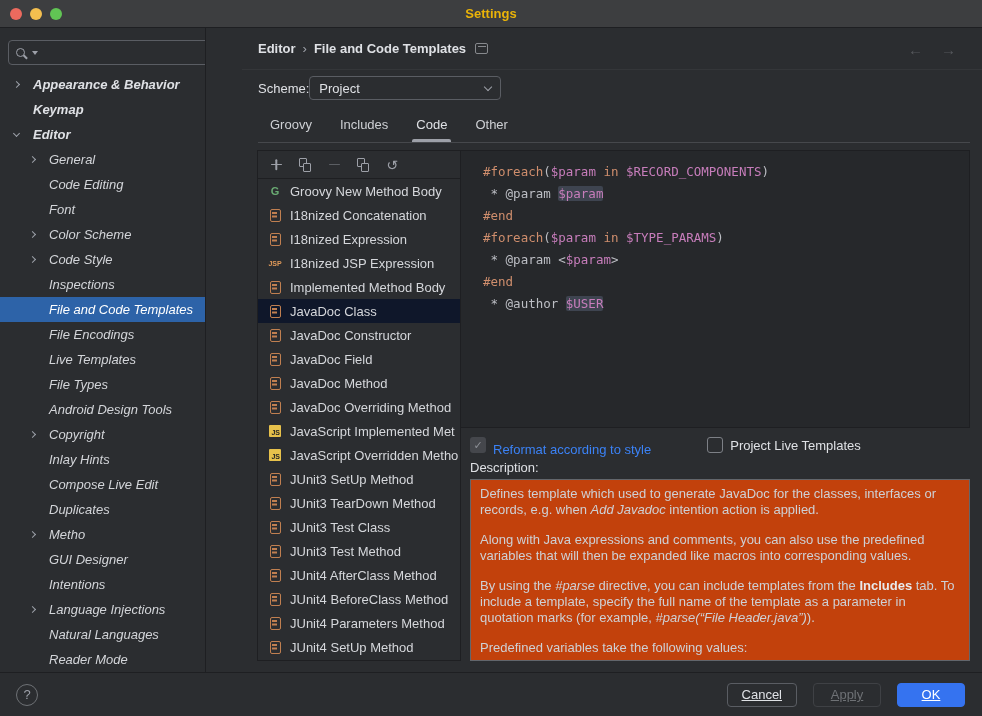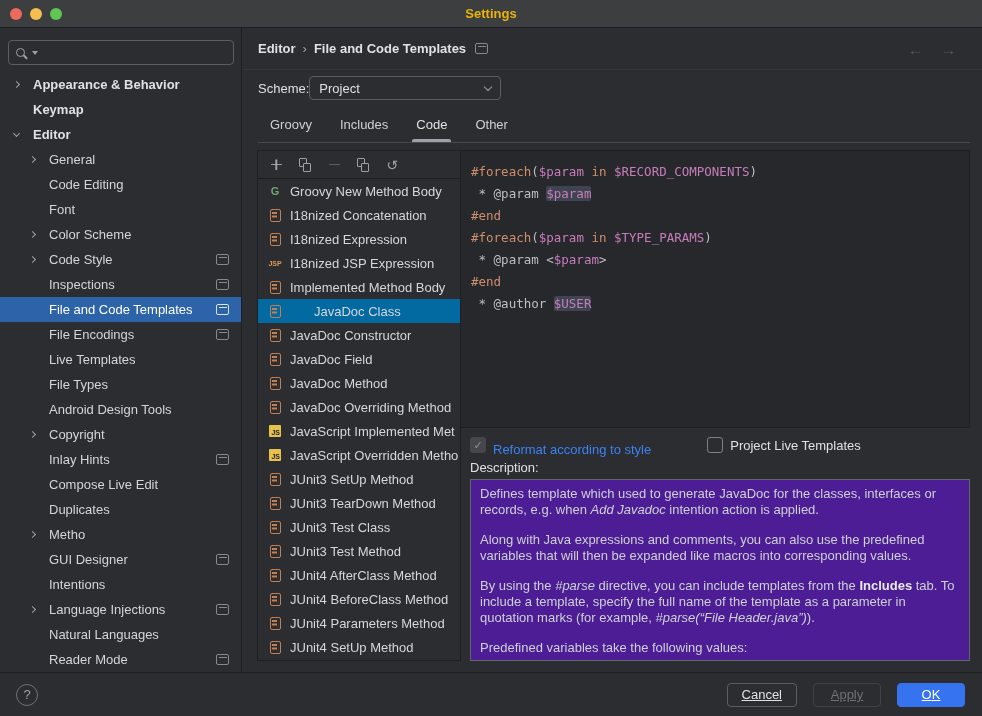--- a/index.html
+++ b/index.html
@@ -9,21 +9,21 @@
   
   .titlebar { position:absolute; left:0; top:0; width:982px; height:28px; background:#3d3e40; border-bottom:1px solid #1e1f22; display:flex; align-items:center; }
   .lights { position:absolute; left:10px; top:8px; display:flex; gap:8px; }
   .light { width:12px; height:12px; border-radius:50%; }
   .light.close { background:#ec6a5e; }
   .light.min { background:#f4bf4f; }
   .light.zoom { background:#61c554; }
   .win-title { width:100%; text-align:center; font-weight:700; color:#eab308; font-size:13px; }
 
   
-  .sidebar { position:absolute; left:0; top:28px; width:242px; height:644px; border-right:1px solid #1e1f22; background:#2b2d30; overflow:hidden; }
+  .sidebar { position:absolute; left:0; top:28px; width:206px; height:644px; border-right:1px solid #1e1f22; background:#2b2d30; overflow:hidden;font-style:italic; }
   .search-box { position:absolute; left:8px; top:12px; width:226px; height:25px; border:1px solid #5a5d63; border-radius:4px; display:flex; align-items:center; padding:0 7px; gap:4px; background:#2b2d30; }
   .mag { width:9px; height:9px; border:1.6px solid #9da0a8; border-radius:50%; position:relative; flex:none; }
   .mag::after { content:""; position:absolute; width:5px; height:1.6px; background:#9da0a8; transform:rotate(45deg); right:-4px; bottom:-2px; }
   .search-caret { width:0; height:0; border-left:3px solid transparent; border-right:3px solid transparent; border-top:4px solid #9da0a8; margin-left:3px; }
   .search-input { flex:1; background:transparent; border:none; outline:none; color:#dfe1e5; font:inherit; min-width:0; }
   .tree { position:absolute; left:0; top:44px; width:242px; }
   .tree-row { height:25px; display:flex; align-items:center; padding-left:14px; cursor:default; }
   .tree-row.lvl1 { padding-left:30px; }
   .tree-row.top .tree-label { font-weight:700; color:#dfe1e5; }
   .tree-row.lvl1 .tree-label { color:#d3d5d9; }
@@ -62,49 +62,49 @@
   .tb-icon { width:14px; height:14px; position:relative; display:flex; align-items:center; justify-content:center; }
   .ic-bar { position:absolute; width:11px; height:1.6px; background:#9da0a8; border-radius:1px; }
   .ic-bar.v { transform:rotate(90deg); }
   .ic-rect { position:absolute; width:8px; height:9px; border:1.4px solid #9da0a8; border-radius:1px; background:#2b2d30; }
   .ic-rect.back { left:1px; top:0; }
   .ic-rect.front { right:1px; bottom:0; }
   .tb-icon.disabled .ic-bar { background:#5b5e63; }
   .ic-revert { font-size:14px; line-height:1; color:#9da0a8; font-family:"DejaVu Sans",sans-serif; }
 
   .tpl-row { height:24px; display:flex; align-items:center; padding-left:9px; white-space:nowrap; overflow:hidden; }
-  .tpl-row.selected { background:#0369a1;gap:24px; }
+  .tpl-row.selected { background:#0f172a; }
   .tpl-label { color:#d5d7db; }
   .t-icon { width:16px; height:16px; margin-right:7px; flex:none; display:flex; align-items:center; justify-content:center; }
   .t-file { width:11px; height:13px; border:1.5px solid #c07f50; border-radius:2px; position:relative; }
   .t-file::after { content:""; position:absolute; left:1.5px; top:2.5px; width:5px; height:1.5px; background:#c07f50; box-shadow:0 3.5px 0 #c07f50; }
   .t-g { color:#6aab73; font-weight:700; font-size:11px; }
   .t-jsp { color:#e09a5a; font-weight:700; font-size:7px; }
   .t-js { width:12px; height:12px; background:#e7c14b; color:#1e1f22; font-weight:700; font-size:7px; display:flex; align-items:flex-end; justify-content:flex-end; padding:1px; border-radius:1px; }
 
   
   .editor-panel { position:absolute; left:219px; top:122px; width:509px; height:278px; background:#26282b; border:1px solid #1e1f22; border-left:none; padding:10px 0 0 10px; font-family:"DejaVu Sans Mono","Liberation Mono",monospace; font-size:12.5px; overflow:hidden; }
-  .code-line { height:22px; line-height:22px; white-space:pre; }
+  .code-line { height:22px; line-height:22px; white-space:pre;margin-left:12px; }
   .tok.kw { color:#cf8e6d; }
   .tok.var { color:#c77dbb; }
   .tok.pl { color:#bcbec4; }
   .tok.hl { background:#3e4450; border-radius:2px; }
 
   
   .opts-row { position:absolute; left:228px; top:406px; width:505px; height:22px; display:flex; align-items:center; gap:56px; }
   .opt { display:flex; align-items:center; gap:7px; }
   .cb { width:16px; height:16px; border-radius:3px; flex:none; display:flex; align-items:center; justify-content:center; font-size:11px; line-height:1; }
   .cb.checked-disabled { background:#45474c; color:#8e9197; }
   .cb.unchecked { border:1.4px solid #7d8086; }
   .opt-label { color:#dfe1e5; }
   .opt.disabled .opt-label { color:#3b82f6;margin-top:8px; }
 
   
   .desc-label { position:absolute; left:228px; top:432px; color:#dfe1e5; }
-  .desc-box { position:absolute; left:228px; top:451px; width:500px; height:182px; background:#4c1d95; border:1px solid #62666c; padding:6px 9px; color:#ced0d5; font-size:13px; line-height:16px; overflow:hidden; }
+  .desc-box { position:absolute; left:228px; top:451px; width:500px; height:182px; background:#c2410c; border:1px solid #62666c; padding:6px 9px; color:#ced0d5; font-size:13px; line-height:16px; overflow:hidden; }
   .desc-box p { margin:0 0 14px 0; }
   .desc-box .i { font-style:italic; }
   .desc-box .b { font-weight:700; color:#e8eaec; }
 
   
   .footer { position:absolute; left:0; top:672px; width:982px; height:44px; background:#2b2d30; border-top:1px solid #1e1f22; display:flex; align-items:center; }
   .help-btn { position:absolute; left:16px; width:22px; height:22px; border:1px solid #6e7175; border-radius:50%; color:#9da0a8; display:flex; align-items:center; justify-content:center; font-size:13px; }
   .footer-buttons { margin-left:auto; display:flex; gap:16px; margin-right:17px; }
   .btn { min-width:68px; height:24px; border-radius:4px; display:flex; align-items:center; justify-content:center; padding:0 14px; font-size:13px; cursor:default;text-decoration:underline; }
   .btn.cancel { border:1px solid #5a5d63; color:#dfe1e5; background:transparent; }

